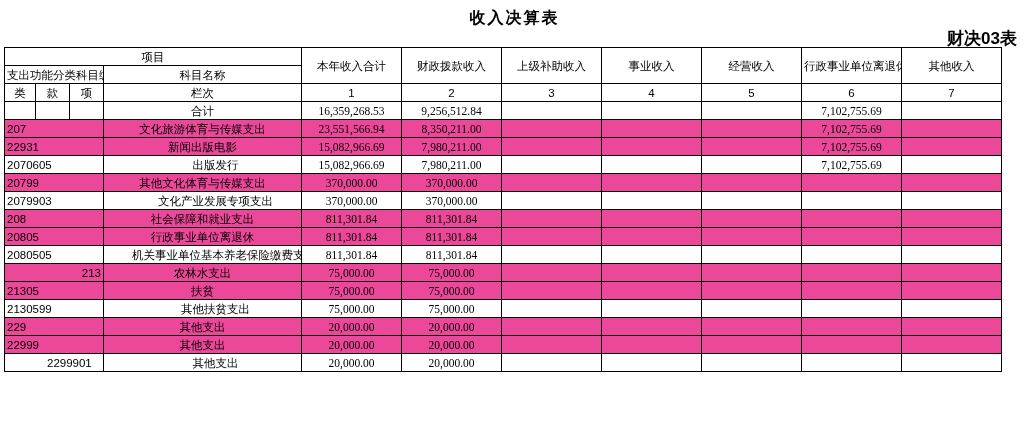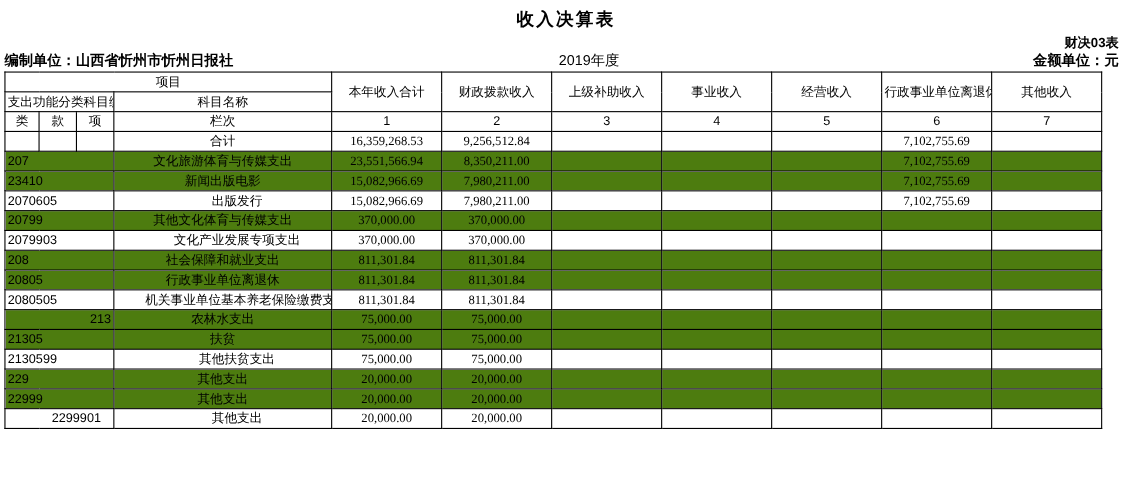--- a/index.html
+++ b/index.html
@@ -24,21 +24,21 @@
     text-align: center;
     font-size: 16px;
     font-weight: bold;
     letter-spacing: 2px;
     margin-top: 8px;
     margin-bottom: 2px;
     font-family: "Liberation Serif", serif;
   }
   .meta-right {
     text-align: right;
-    font-size: 12px;
+    font-size: 17px;
     font-weight: bold;
     padding-right: 12px;
     line-height: 16px;
   }
   .meta-row {
     display: flex;
     justify-content: space-between;
     align-items: flex-end;
     font-size: 13px;
     font-weight: bold;
@@ -102,21 +102,21 @@
   }
   .namecell {
     text-align: left;
     padding-left: 10px;
     font-size: 12px;
   }
   .namecell.indent {
     padding-left: 28px;
   }
   .shade {
-    background: #4d7c0f;
+    background: #ec4899;
     padding-left: 30px;
   }
   .bold {
     font-weight: bold;
   }
   .total-label {
     text-align: center;
     font-size: 12px;
     margin-left: 48px;
   }
@@ -128,25 +128,20 @@
 </style>
 </head>
 <body>
 
 <div class="page">
 
   <div class="title">收入决算表</div>
 
   <div class="meta-right">财决03表</div>
 
-  <div class="meta-row">
-    <span>编制单位：山西省忻州市忻州日报社</span>
-    <span class="mid">2019年度</span>
-    <span>金额单位：元</span>
-  </div>
 
   <table class="main">
     <colgroup>
       <col class="col-class">
       <col class="col-kuan">
       <col class="col-xiang">
       <col class="col-name">
       <col class="col-num">
       <col class="col-num">
       <col class="col-num">
@@ -203,21 +198,21 @@
           <td class="namecell bold">文化旅游体育与传媒支出</td>
           <td class="num bold">23,551,566.94</td>
           <td class="num bold">8,350,211.00</td>
           <td class="num bold"></td>
           <td class="num bold"></td>
           <td class="num bold"></td>
           <td class="num bold">7,102,755.69</td>
           <td class="num bold"></td>
         </tr>
         <tr class="shade">
-          <td class="codecell" colspan="3" style="text-align: left;">23410</td>
+          <td class="codecell" colspan="3" style="text-align: left;">22931</td>
           <td class="namecell bold">新闻出版电影</td>
           <td class="num bold">15,082,966.69</td>
           <td class="num bold">7,980,211.00</td>
           <td class="num bold"></td>
           <td class="num bold"></td>
           <td class="num bold"></td>
           <td class="num bold">7,102,755.69</td>
           <td class="num bold"></td>
         </tr>
         <tr>

